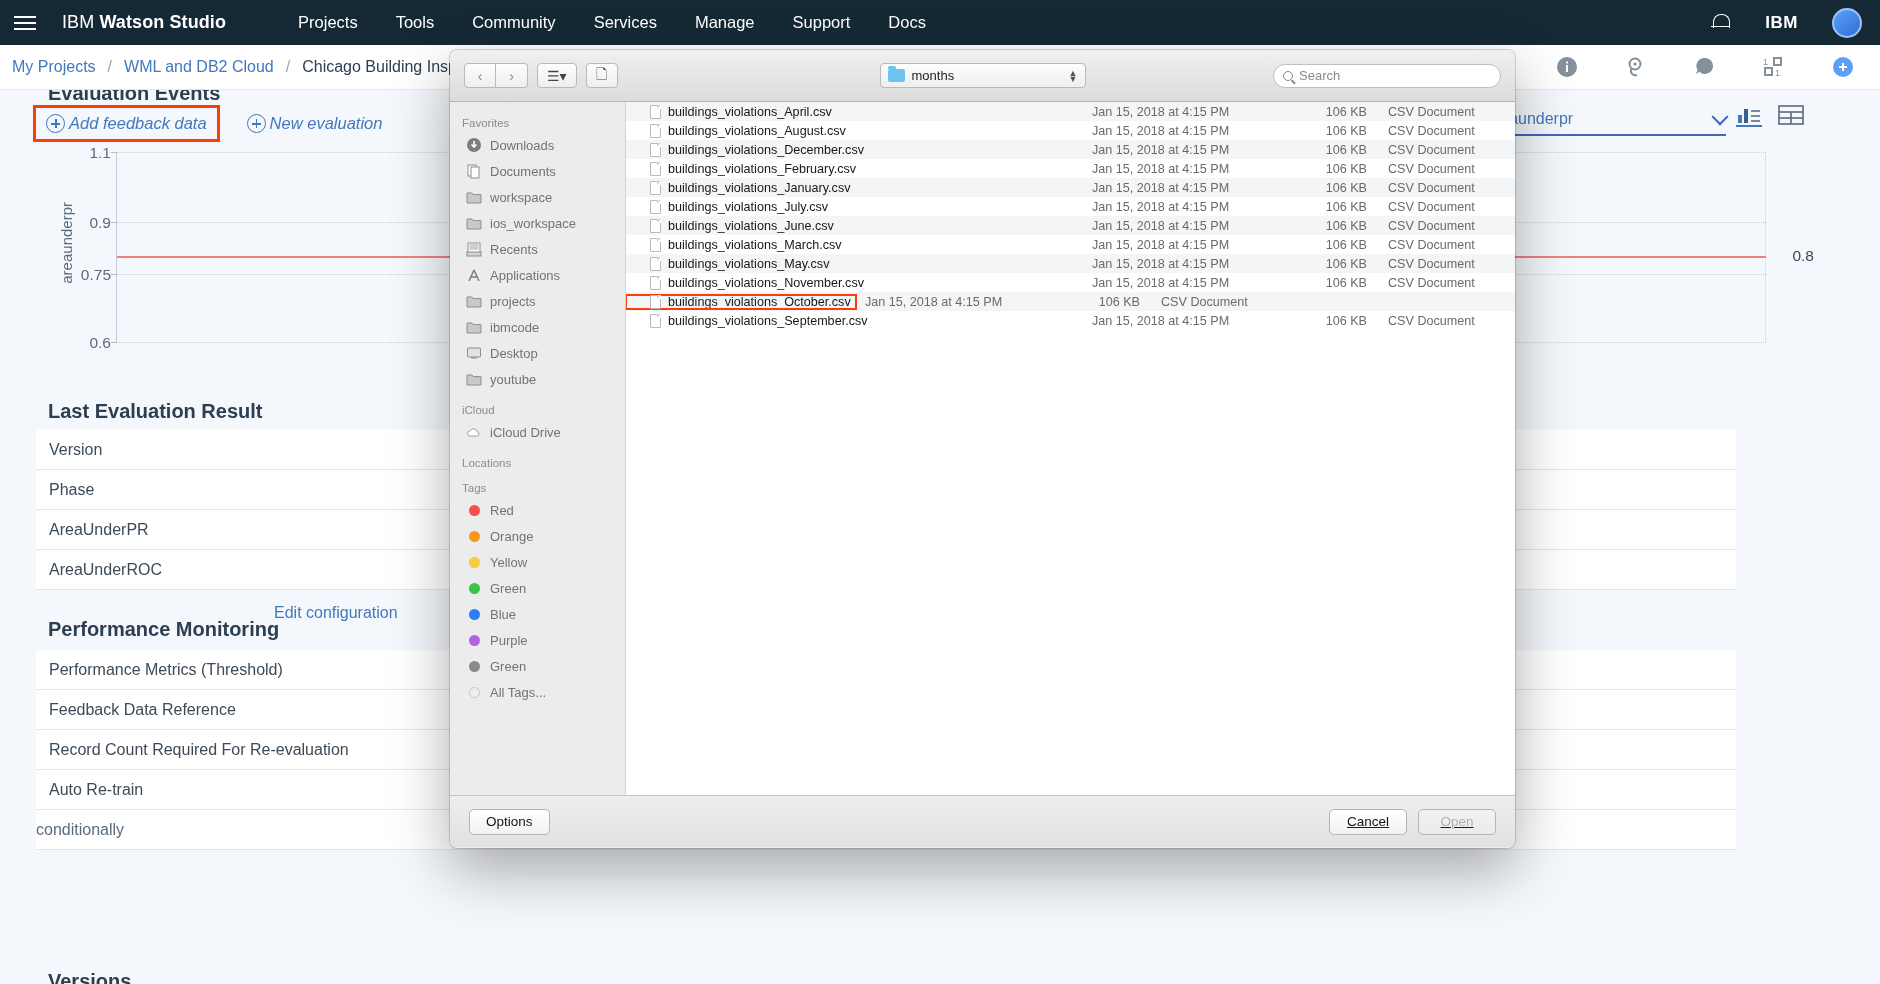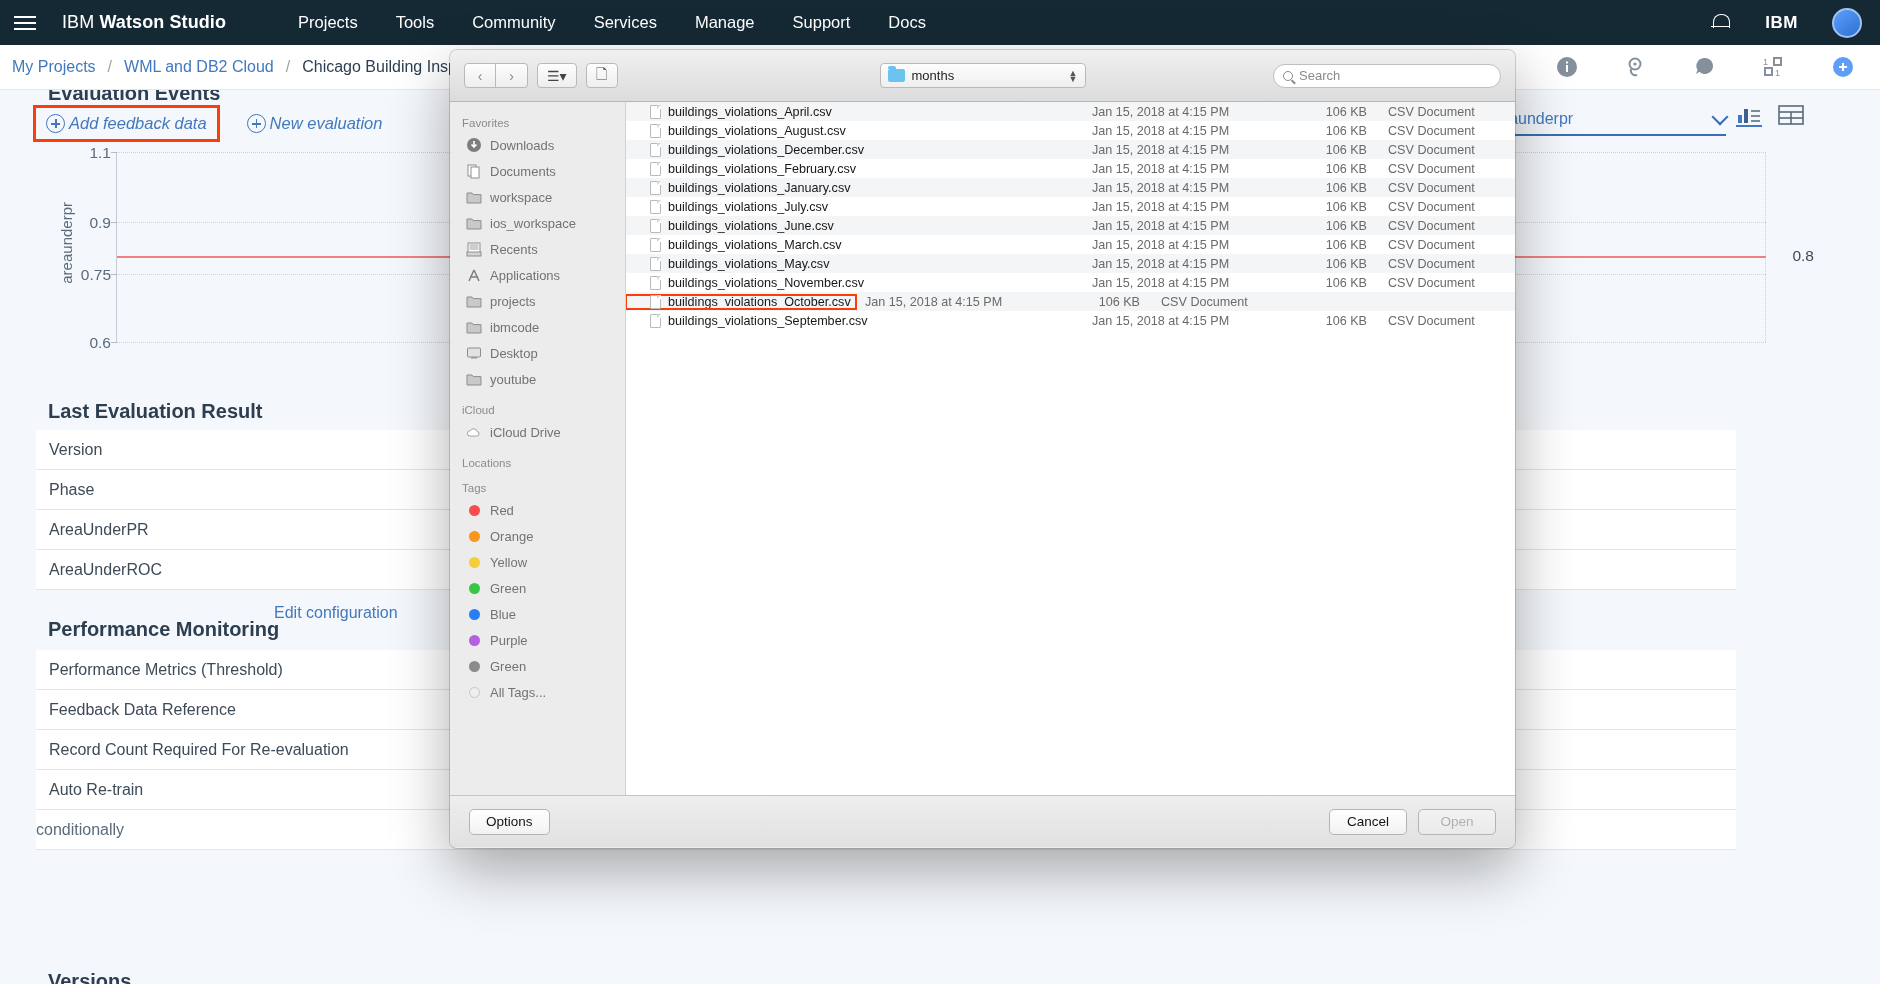--- a/index.html
+++ b/index.html
@@ -189,21 +189,21 @@
   .dlg-foot {
     height: 52px; background: linear-gradient(#eeeeee,#e1e1e1); border-top: 1px solid #c4c4c4;
     display: flex; align-items: center; padding: 0 19px;
   }
   .btn-foot {
     height: 26px; min-width: 78px; border-radius: 5px; border: 1px solid #b4b4b4;
     background: linear-gradient(#ffffff,#f2f2f2); font-size: 13.5px; color: #141414;
     display: flex; align-items: center; justify-content: center; padding: 0 16px; cursor: pointer;
   }
   .btn-foot.dis { color: #b0b0b0; background: linear-gradient(#f2f2f2,#eaeaea); }
-  .foot-right { margin-left: auto; display: flex; gap: 11px; }
+  .foot-right { margin-left: auto; display: flex; gap: 11px; text-decoration: underline; }
 </style>
 </head>
 <body>
 
 <div class="topnav">
   <div class="hamburger">
     <span></span>
       <span></span>
       <span></span>
   </div>

